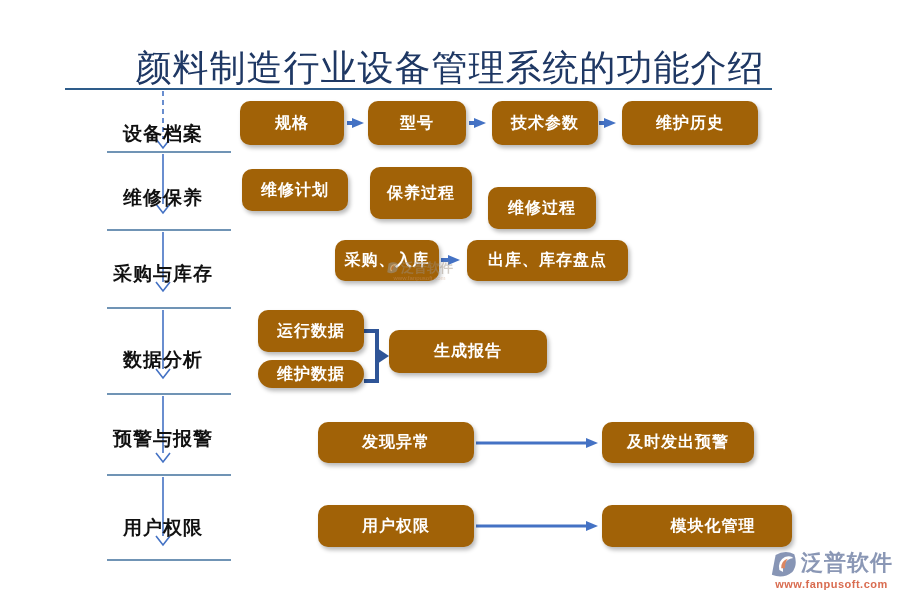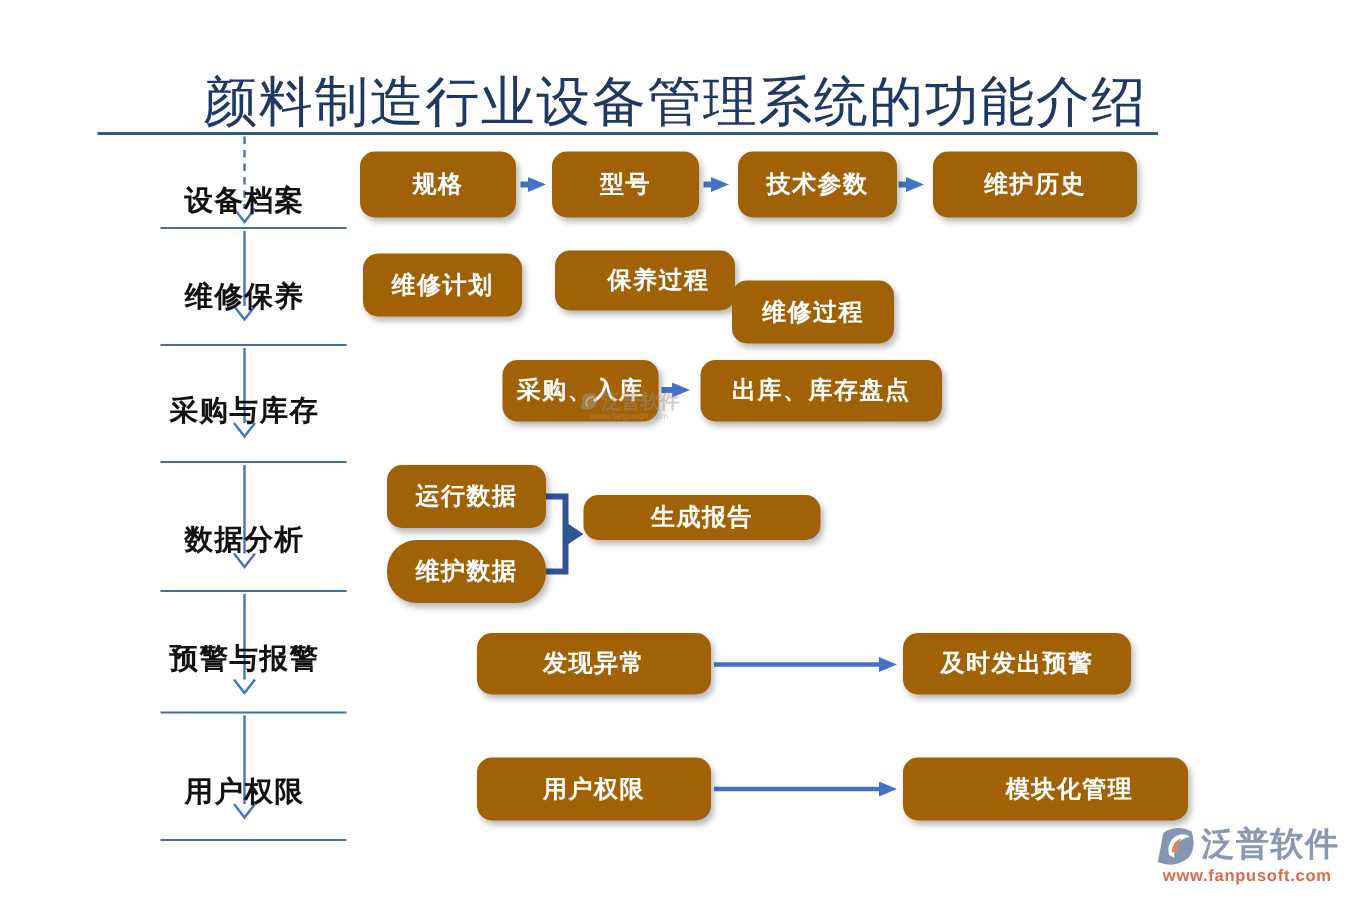--- a/index.html
+++ b/index.html
@@ -108,29 +108,29 @@
   <div class="rlabel" style="top:347px;">数据分析</div>
   <div class="rlabel" style="top:426px;">预警与报警</div>
   <div class="rlabel" style="top:515px;">用户权限</div>
 
   <div class="fbox" style="left:240px;top:101px;width:104px;height:44px;">规格</div>
   <div class="fbox" style="left:368px;top:101px;width:98px;height:44px;">型号</div>
   <div class="fbox" style="left:492px;top:101px;width:106px;height:44px;">技术参数</div>
   <div class="fbox" style="left:622px;top:101px;width:136px;height:44px;">维护历史</div>
 
   <div class="fbox" style="left:242px;top:169px;width:106px;height:42px;">维修计划</div>
-  <div class="fbox" style="left:370px;top:167px;width:102px;height:40px;padding-left:18px;">保养过程</div>
+  <div class="fbox" style="left:370px;top:167px;width:102px;height:52px;">保养过程</div>
   <div class="fbox" style="left:488px;top:172px;width:108px;height:42px;margin-top:15px;">维修过程</div>
 
   <div class="fbox" style="left:335px;top:240px;width:104px;height:41px;">采购、入库</div>
   <div class="fbox" style="left:467px;top:240px;width:161px;height:41px;">出库、库存盘点</div>
 
   <div class="fbox" style="left:258px;top:310px;width:106px;height:42px;">运行数据</div>
-  <div class="fbox" style="left:258px;top:360px;width:106px;height:42px;border-radius:20px;">维护数据</div>
-  <div class="fbox" style="left:389px;top:330px;width:158px;height:30px;">生成报告</div>
+  <div class="fbox" style="left:258px;top:360px;width:106px;height:28px;border-radius:20px;">维护数据</div>
+  <div class="fbox" style="left:389px;top:330px;width:158px;height:43px;">生成报告</div>
 
   <div class="fbox" style="left:318px;top:422px;width:156px;height:41px;">发现异常</div>
   <div class="fbox" style="left:602px;top:422px;width:152px;height:41px;">及时发出预警</div>
 
   <div class="fbox" style="left:318px;top:505px;width:156px;height:42px;">用户权限</div>
   <div class="fbox" style="left:602px;top:505px;width:158px;height:42px;padding-left:32px;">模块化管理</div>
 
   <div class="watermark">
     <div class="watermark-row">
       <svg width="13" height="13" viewBox="0 0 30 30">

